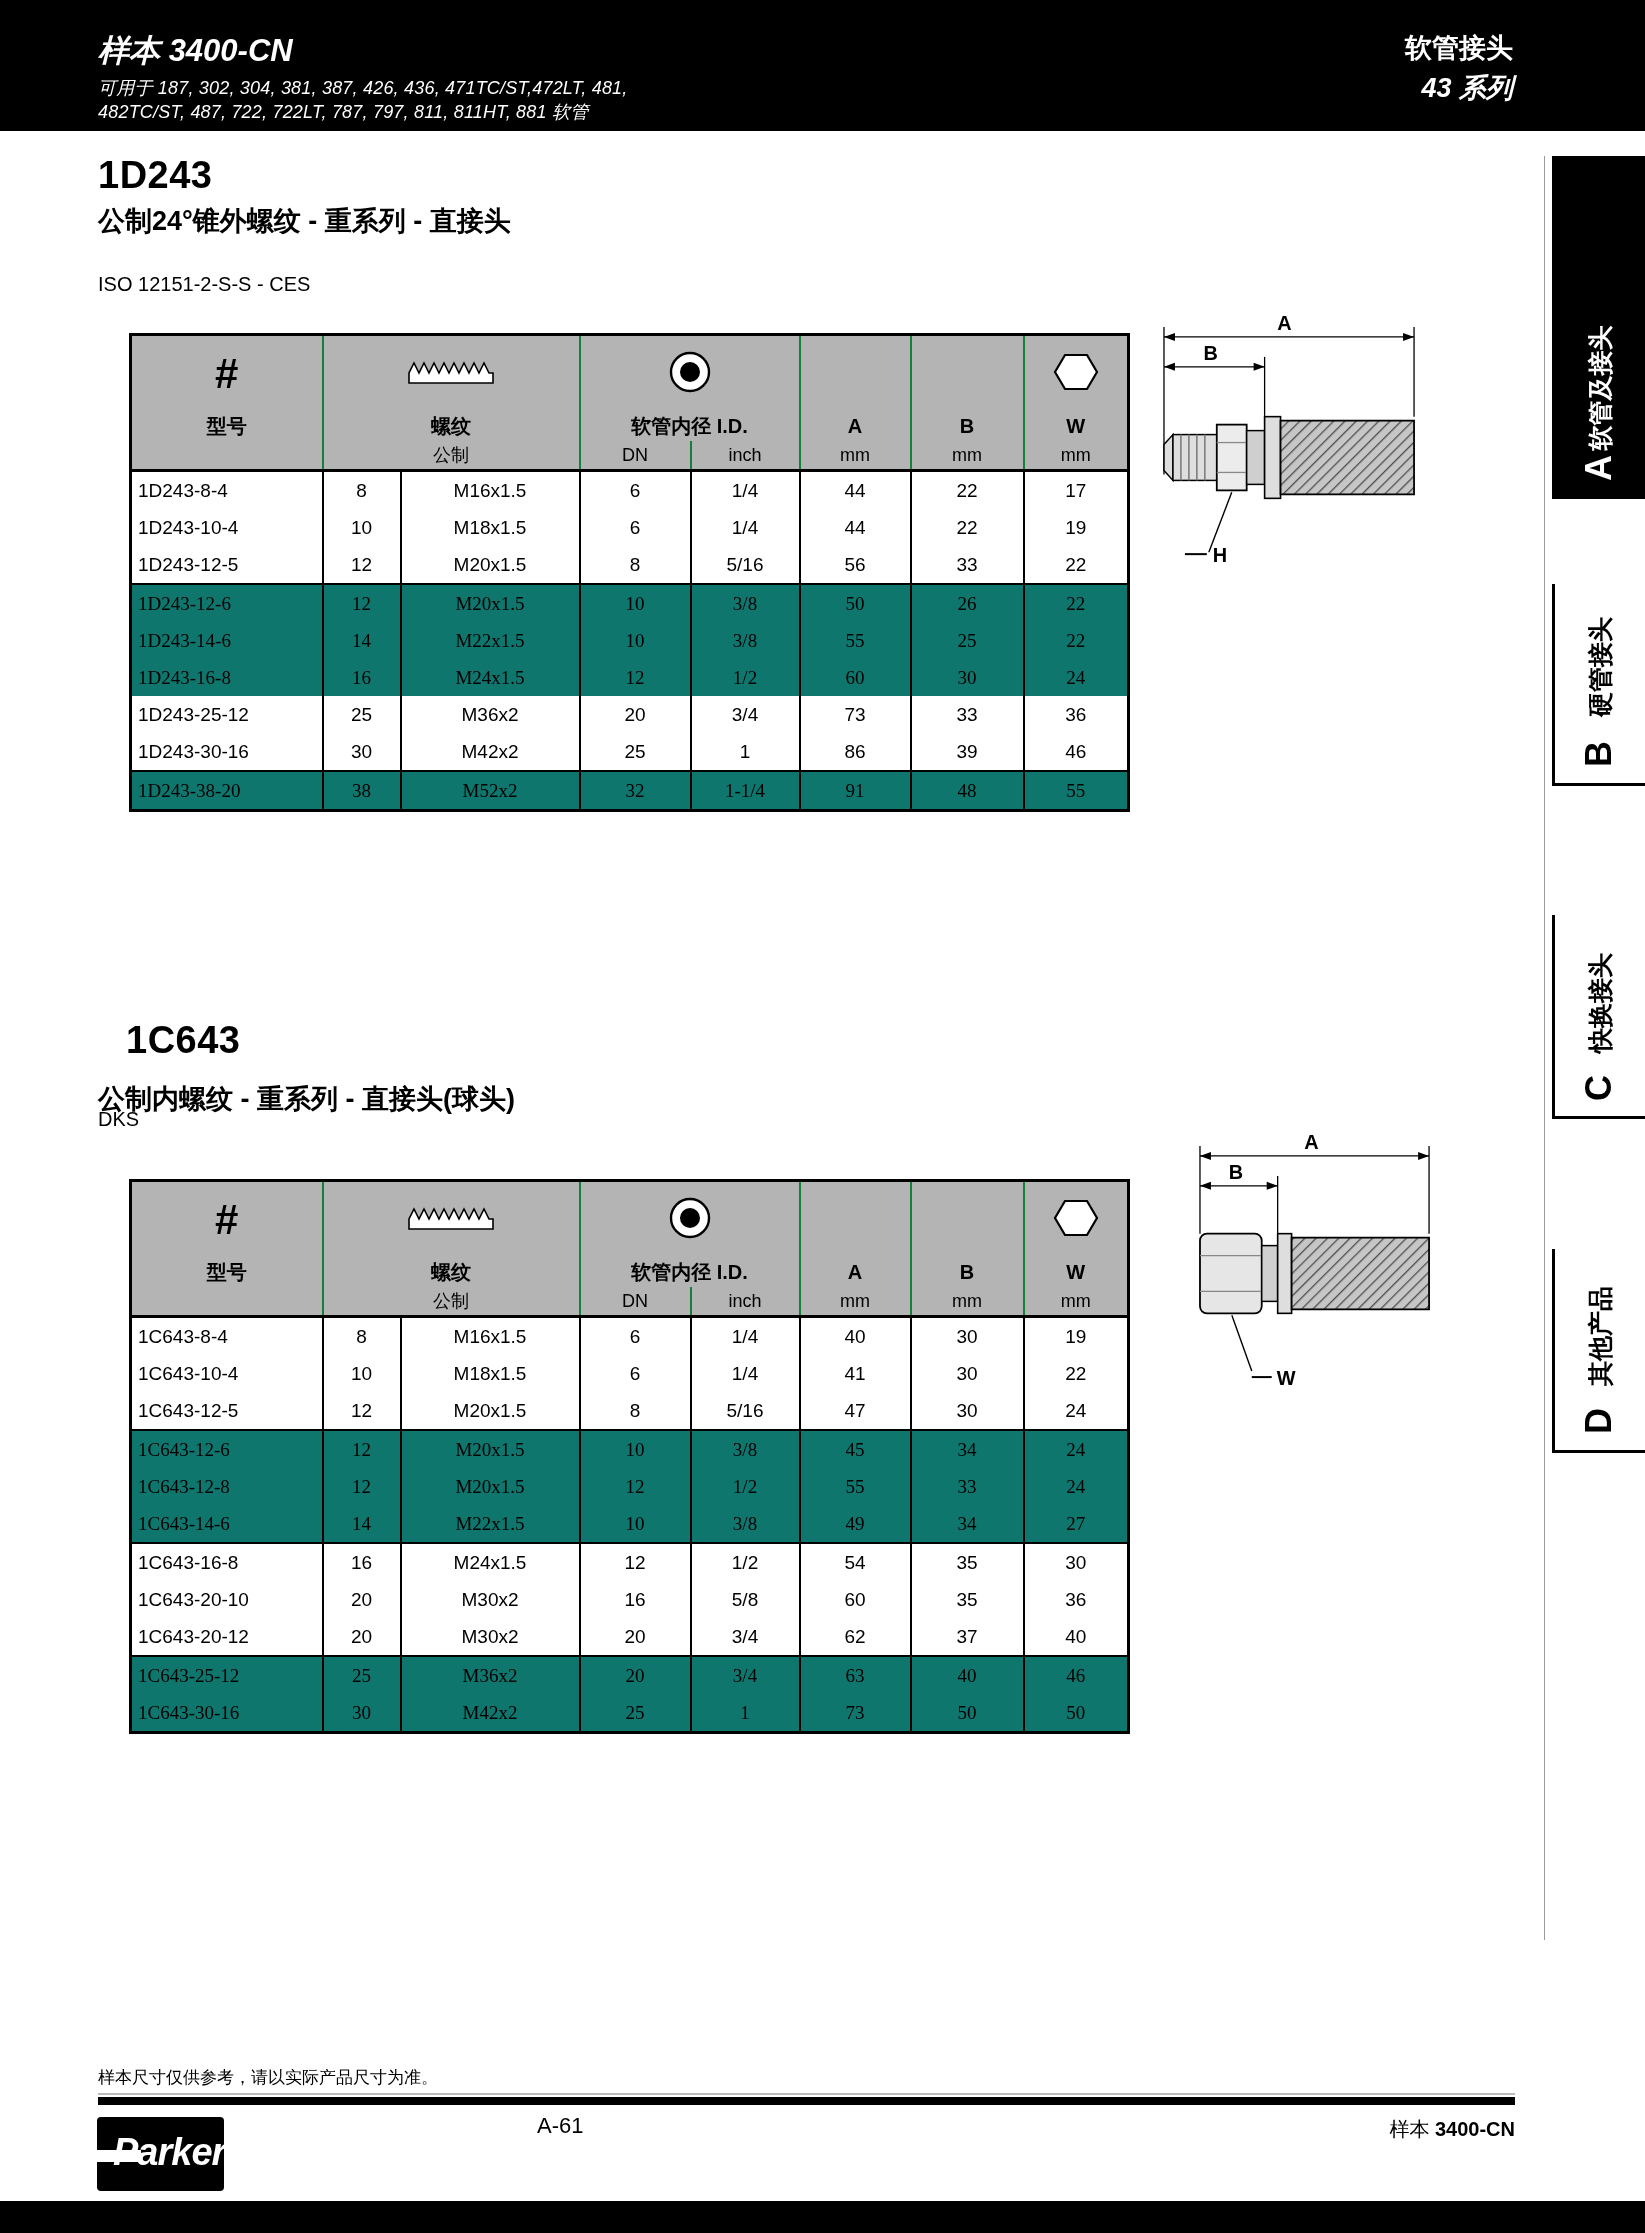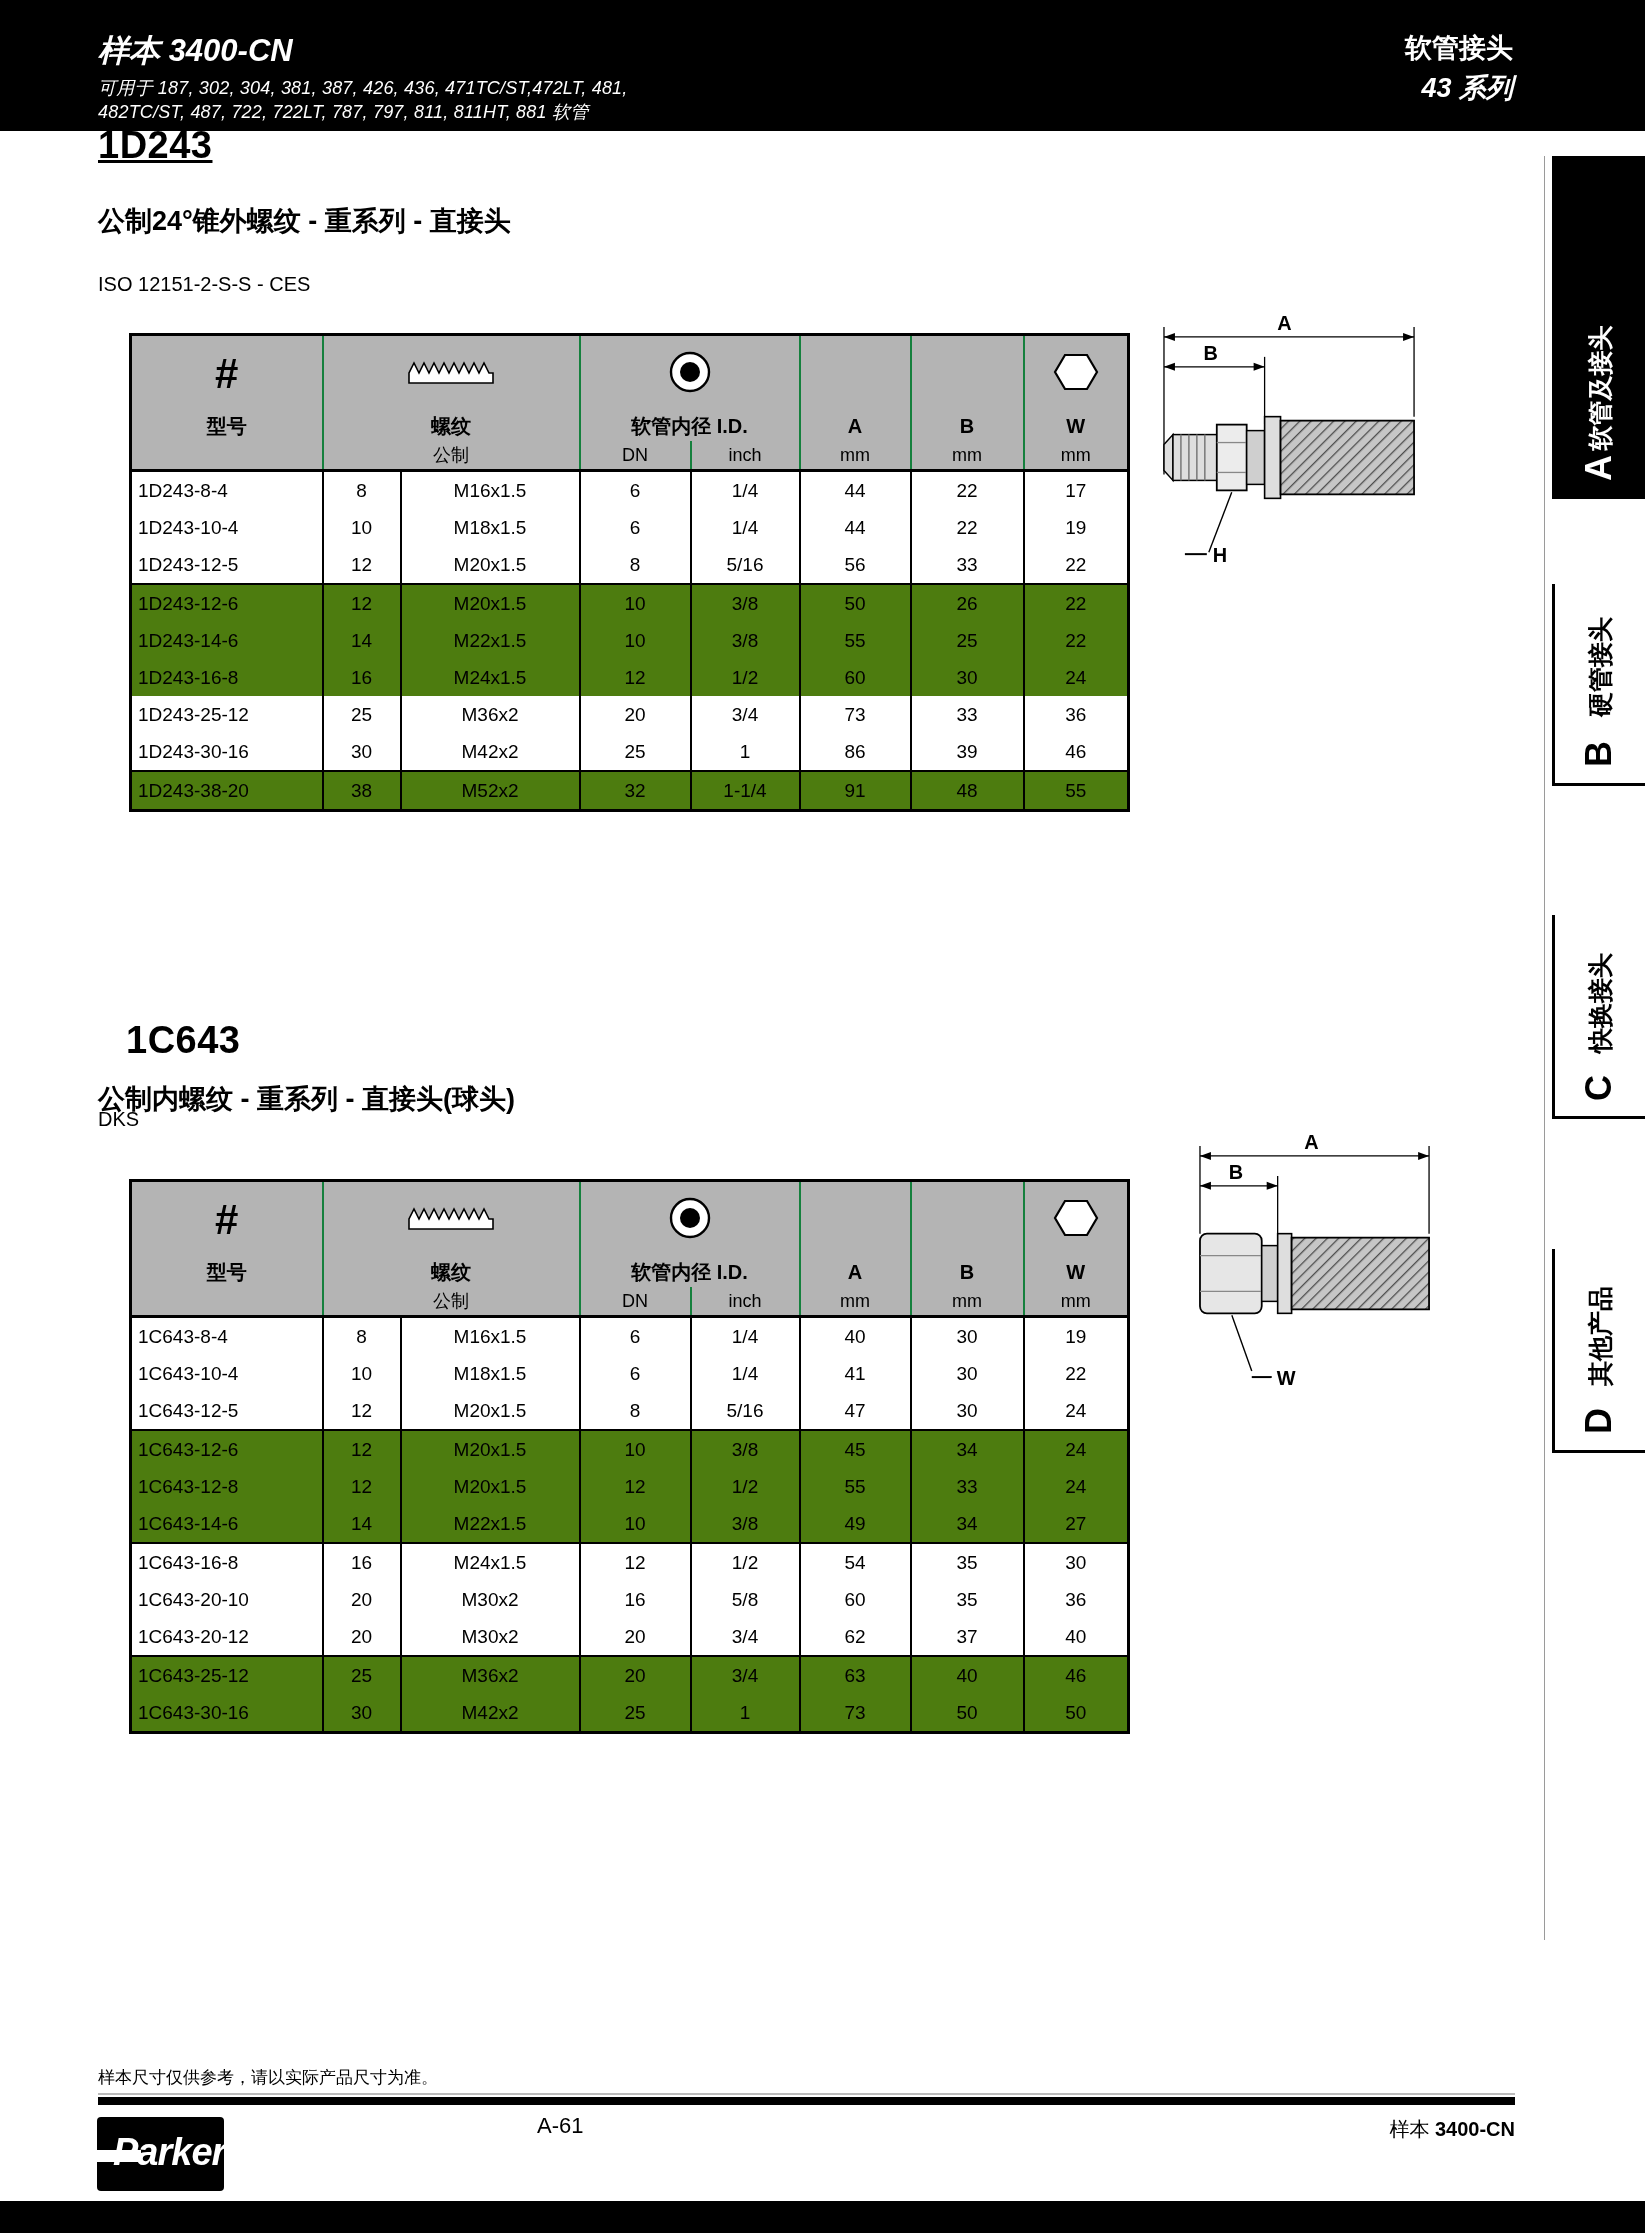--- a/index.html
+++ b/index.html
@@ -29,21 +29,21 @@
   .spec td { overflow:hidden; }
   .spec thead { background:#b4b4b4; }
   .spec thead td { border-left:2px solid #15803d; text-align:center; vertical-align:middle; }
   .spec thead tr td:first-child { border-left:none; }
   .spec tr.h-icons td { height:74px; }
   .spec tr.h-labels td { height:27px; font-size:20px; font-weight:bold; }
   .spec tr.h-units td { height:26px; font-size:18px; border-bottom:3px solid #000; }
   .spec .hash { font-size:42px; font-weight:bold; line-height:74px; }
   .spec tbody td { border-left:2px solid #000; height:35px; font-size:19px; text-align:center; }
   .spec tbody td:first-child { border-left:none; text-align:left; padding-left:6px; }
-  .spec tbody tr.shaded { background:#4d7c0f; }
+  .spec tbody tr.shaded { background:#0f766e;font-family:Liberation Serif, serif; }
   .spec tbody tr.group-start td { border-top:2px solid #000; }
 
   
   .diagram { position:absolute; }
   .dimtext { font-size:20px; font-weight:bold; font-family:"Liberation Sans","DejaVu Sans",sans-serif; }
 
   
   .side-line { position:absolute; left:1544px; top:156px; width:1px; height:1784px; background:#9a9a9a; }
   .tab-a { position:absolute; left:1552px; top:156px; width:94px; height:343px; background:#000; }
   .side-box { position:absolute; left:1552px; width:94px; border-left:3px solid #000; border-bottom:3px solid #000; }
@@ -74,21 +74,21 @@
     <div class="cat">
       <span>样本</span>
       <span>3400-CN</span>
     </div>
     <div class="compat l1">可用于 187, 302, 304, 381, 387, 426, 436, 471TC/ST,472LT, 481,</div>
     <div class="compat l2">482TC/ST, 487, 722, 722LT, 787, 797, 811, 811HT, 881 软管</div>
     <div class="right1">软管接头</div>
     <div class="right2">43 系列</div>
   </div>
 
-  <div class="sec-title" style="top:124px;text-decoration:underline;">1D243</div>
+  <div class="sec-title" style="top:154px;">1D243</div>
   <div class="sec-sub" style="top:187px;">公制24°锥外螺纹 - 重系列 - 直接头</div>
   <div class="sec-std" style="top:229px;margin-top:44px;">ISO 12151-2-S-S - CES</div>
 
   <table class="spec" style="top:333px;">
     <colgroup>
       <col style="width:192px">
         <col style="width:78px">
         <col style="width:179px">
         <col style="width:111px">
       <col style="width:109px">

